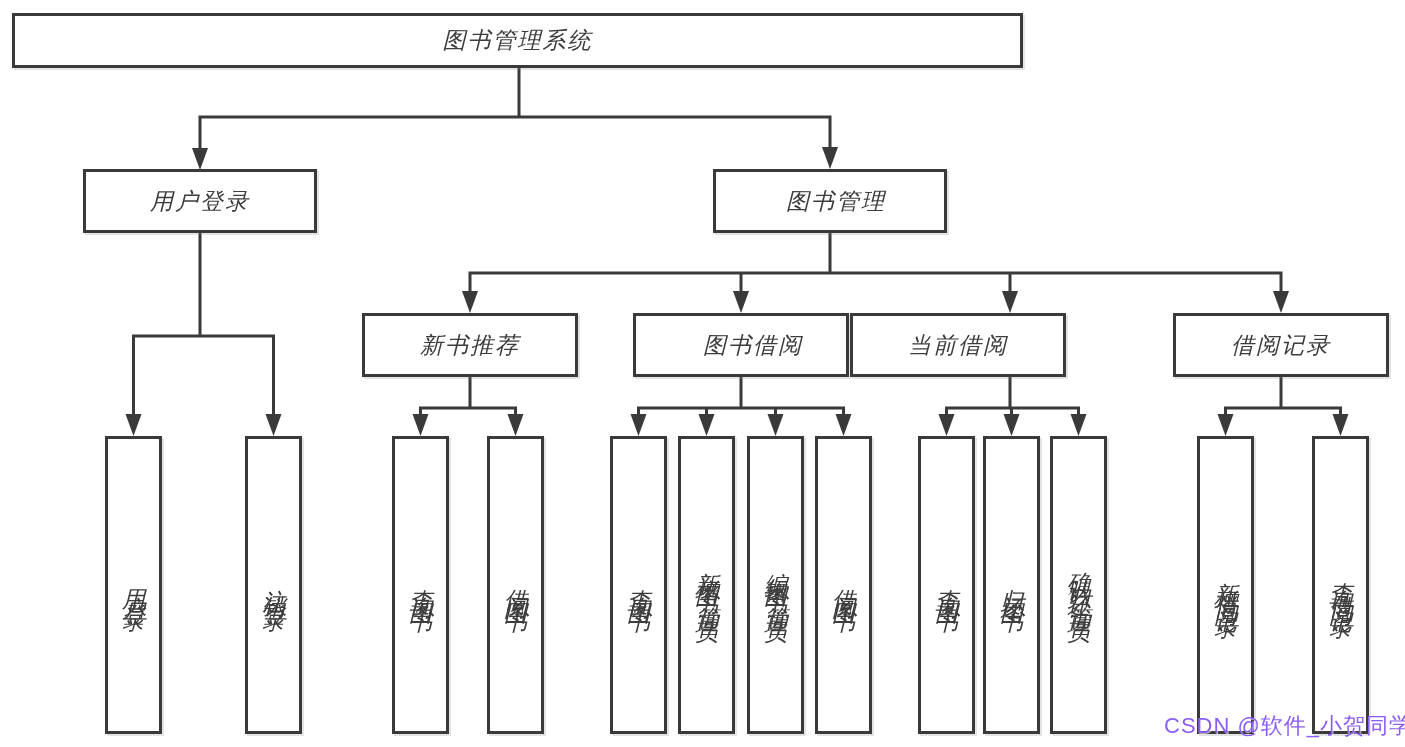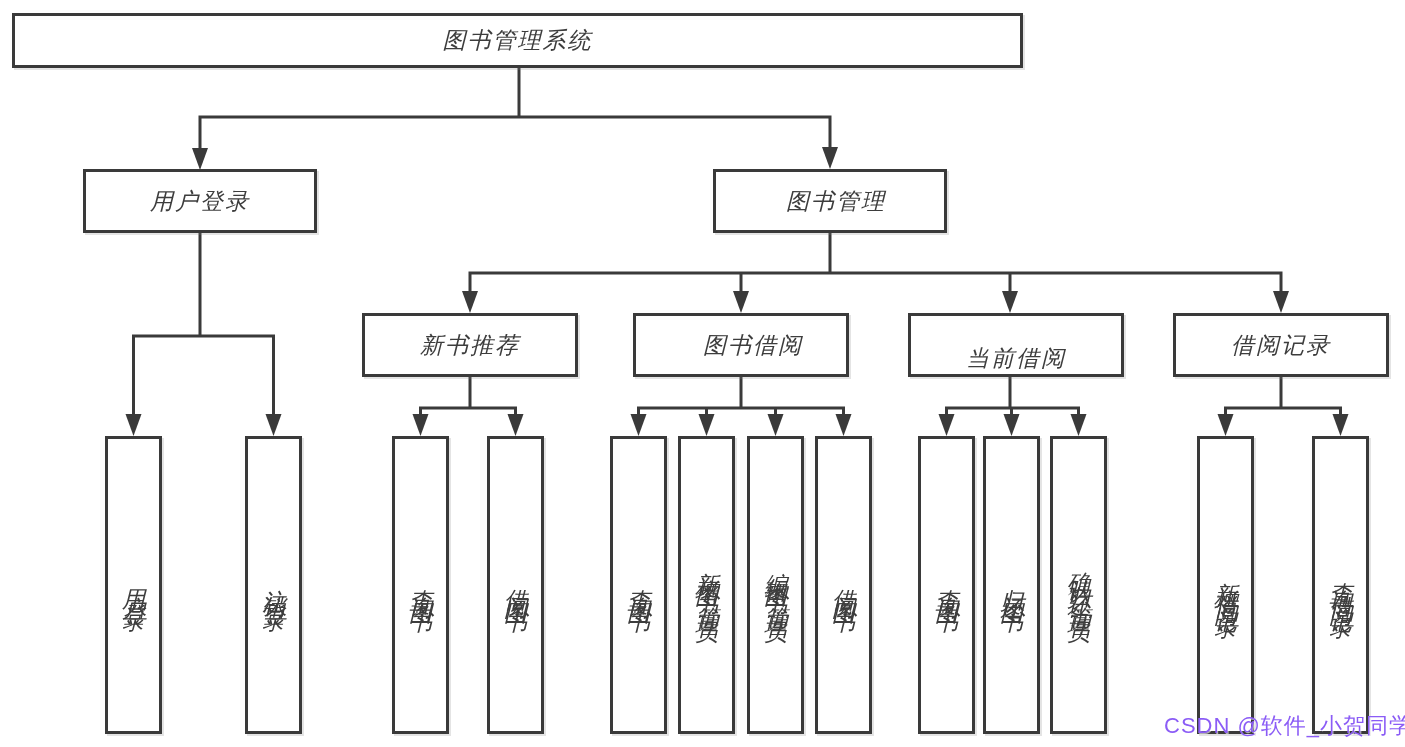--- a/index.html
+++ b/index.html
@@ -35,21 +35,21 @@
   }
   .hbox span {
     font-size: 23px;
     letter-spacing: 2px;
     white-space: nowrap;
   }
   .root  { left: 12px;  top: 13px;  width: 1011px; height: 55px; }
   .lv2a  { left: 83px;  top: 169px; width: 234px;  height: 64px; }
   .lv2b  { left: 713px; top: 169px; width: 234px;  height: 64px; padding-left: 12px; }
   .lv3   { top: 313px;  width: 216px; height: 64px; }
-  .l3a { left: 362px; }  .l3b { left: 633px; padding-left: 24px; }  .l3c { left: 908px; align-items: flex-end; }  .l3d { left: 1173px; }
+  .l3a { left: 362px; }  .l3b { left: 633px; padding-left: 24px; }  .l3c { left: 850px; }  .l3d { left: 1173px; }
   .leaf  { top: 436px; width: 57px; height: 298px; }
   .leaf span {
     writing-mode: vertical-rl;
     text-orientation: mixed;
     font-size: 23px;
     letter-spacing: 7px;
     line-height: 1;
     color: #3d3d3d;
   }
   .f1  { left: 105px; }  .f2  { left: 245px; }

